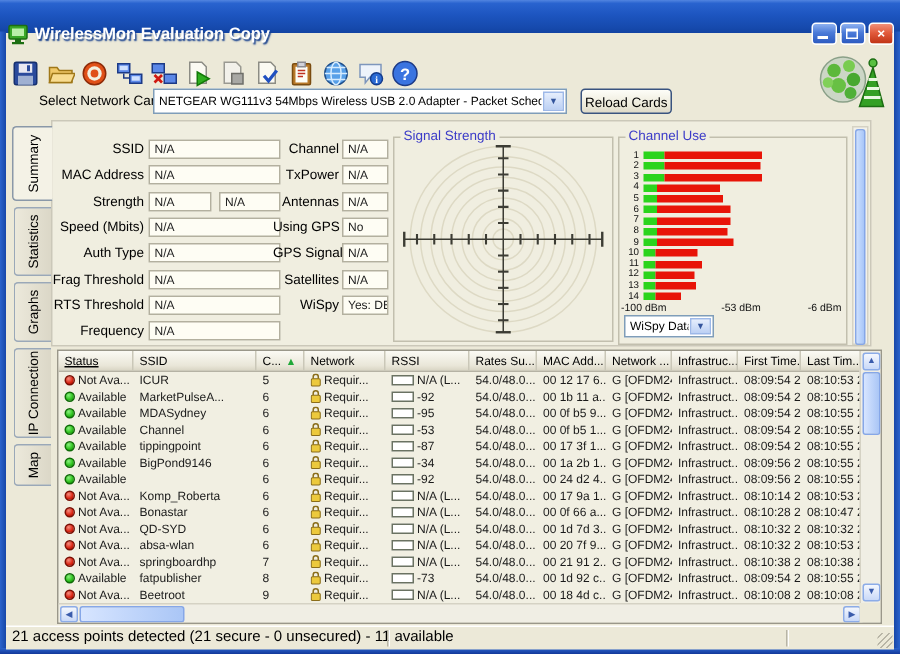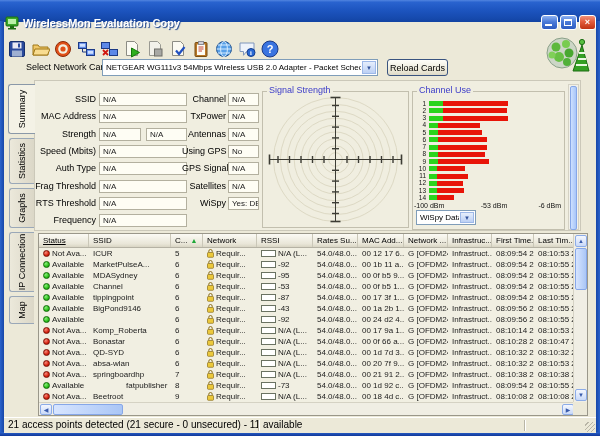--- a/index.html
+++ b/index.html
@@ -630,21 +630,21 @@
           </div>
           <div class="tc" style="left: 164px; width: 54px;">
             <svg width="7" height="9" viewBox="0 0 7 9">
               <path d="M1.8 3.5 V2.2 a1.7 1.7 0 0 1 3.4 0 V3.5" fill="none" stroke="#8a6d1a"></path>
               <rect x="0.5" y="3.5" width="6" height="4.8" rx="0.8" fill="#ecc93c" stroke="#8a6d1a" stroke-width="0.7"></rect>
             </svg>
             <span>Requir...</span>
           </div>
           <div class="tc" style="left: 218px; width: 56px;">
             <span class="rbar"><span class="fill" style="width: 30%;"></span></span>
-            <span>-43</span>
+            <span>-34</span>
           </div>
           <div class="tc" style="left: 274px; width: 45px;">
             <span>54.0/48.0...</span>
           </div>
           <div class="tc" style="left: 319px; width: 46px;">
             <span>00 1a 2b 1...</span>
           </div>
           <div class="tc" style="left: 365px; width: 44px;">
             <span>G [OFDM24]</span>
           </div>
@@ -902,21 +902,21 @@
           </div>
           <div class="tc" style="left: 495px; width: 40px;">
             <span>08:10:38 2...</span>
           </div>
         </div>
         <div class="trow" style="top: 132px;">
           <div class="tc" style="left: 0px; width: 50px;">
             <span class="dot green"></span>
             <span>Available</span>
           </div>
-          <div class="tc" style="left: 50px; width: 82px; margin-left: 33px;">
+          <div class="tc" style="left: 50px; width: 82px;">
             <span>fatpublisher</span>
           </div>
           <div class="tc" style="left: 132px; width: 32px;">
             <span>8</span>
           </div>
           <div class="tc" style="left: 164px; width: 54px;">
             <svg width="7" height="9" viewBox="0 0 7 9">
               <path d="M1.8 3.5 V2.2 a1.7 1.7 0 0 1 3.4 0 V3.5" fill="none" stroke="#8a6d1a"></path>
               <rect x="0.5" y="3.5" width="6" height="4.8" rx="0.8" fill="#ecc93c" stroke="#8a6d1a" stroke-width="0.7"></rect>
             </svg>

